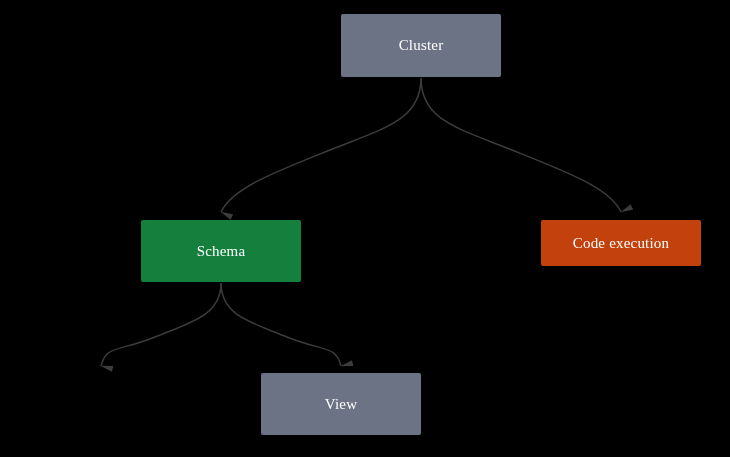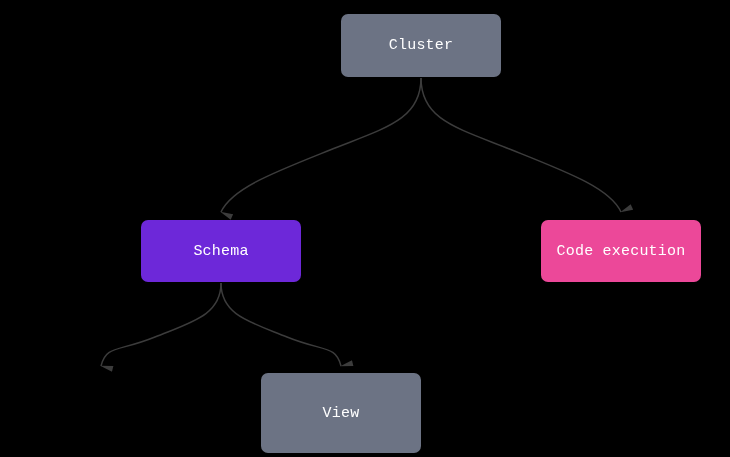--- a/index.html
+++ b/index.html
@@ -25,24 +25,24 @@
     width: 730px;
     height: 457px;
     pointer-events: none;
   }
   .node {
     position: absolute;
     display: flex;
     align-items: center;
     justify-content: center;
     box-sizing: border-box;
-    border-radius: 7px;
+    border-radius: 2px;
     background: #6c7384;
     color: #ffffff;
-    font-family: Liberation Mono, monospace;
+    font-family: Liberation Serif, serif;
     font-size: 15px;
     line-height: 1;
     letter-spacing: 0.2px;
     white-space: nowrap;
     text-align: center;
   }
   .node-label {
     display: block;
     pointer-events: none;
   }
@@ -63,26 +63,26 @@
         <path d="M 421 78 C 421 120, 457 128, 512 150 C 567 172, 610 188, 621 212" marker-end="url(#arrowhead)"></path>
         <path d="M 221 283 C 221 315, 192 322, 155 337 C 118 352, 106 345, 101 366" marker-end="url(#arrowhead)"></path>
         <path d="M 221 283 C 221 315, 250 322, 287 337 C 324 352, 336 345, 341 366" marker-end="url(#arrowhead)"></path>
       </g>
   </svg>
 
   <div class="node" style="left: 341px; top: 14px; width: 160px; height: 63px; background: rgb(108, 115, 132); color: rgb(255, 255, 255);">
     <span class="node-label">Cluster</span>
   </div>
 
-  <div class="node" style="left: 141px; top: 220px; width: 160px; height: 62px; background: #6d28d9; color: rgb(255, 255, 255);">
+  <div class="node" style="left: 141px; top: 220px; width: 160px; height: 62px; background: #15803d; color: rgb(255, 255, 255);">
     <span class="node-label">Schema</span>
   </div>
 
-  <div class="node" style="left: 541px; top: 220px; width: 160px; height: 62px; background: #ec4899; color: rgb(255, 255, 255);">
+  <div class="node" style="left: 541px; top: 220px; width: 160px; height: 46px; background: #c2410c; color: rgb(255, 255, 255);">
     <span class="node-label">Code execution</span>
   </div>
 
 
-  <div class="node" style="left: 261px; top: 373px; width: 160px; height: 80px; background: rgb(108, 115, 132); color: rgb(255, 255, 255);">
+  <div class="node" style="left: 261px; top: 373px; width: 160px; height: 62px; background: rgb(108, 115, 132); color: rgb(255, 255, 255);">
     <span class="node-label">View</span>
   </div>
 
 </div>
 
 </body></html>

